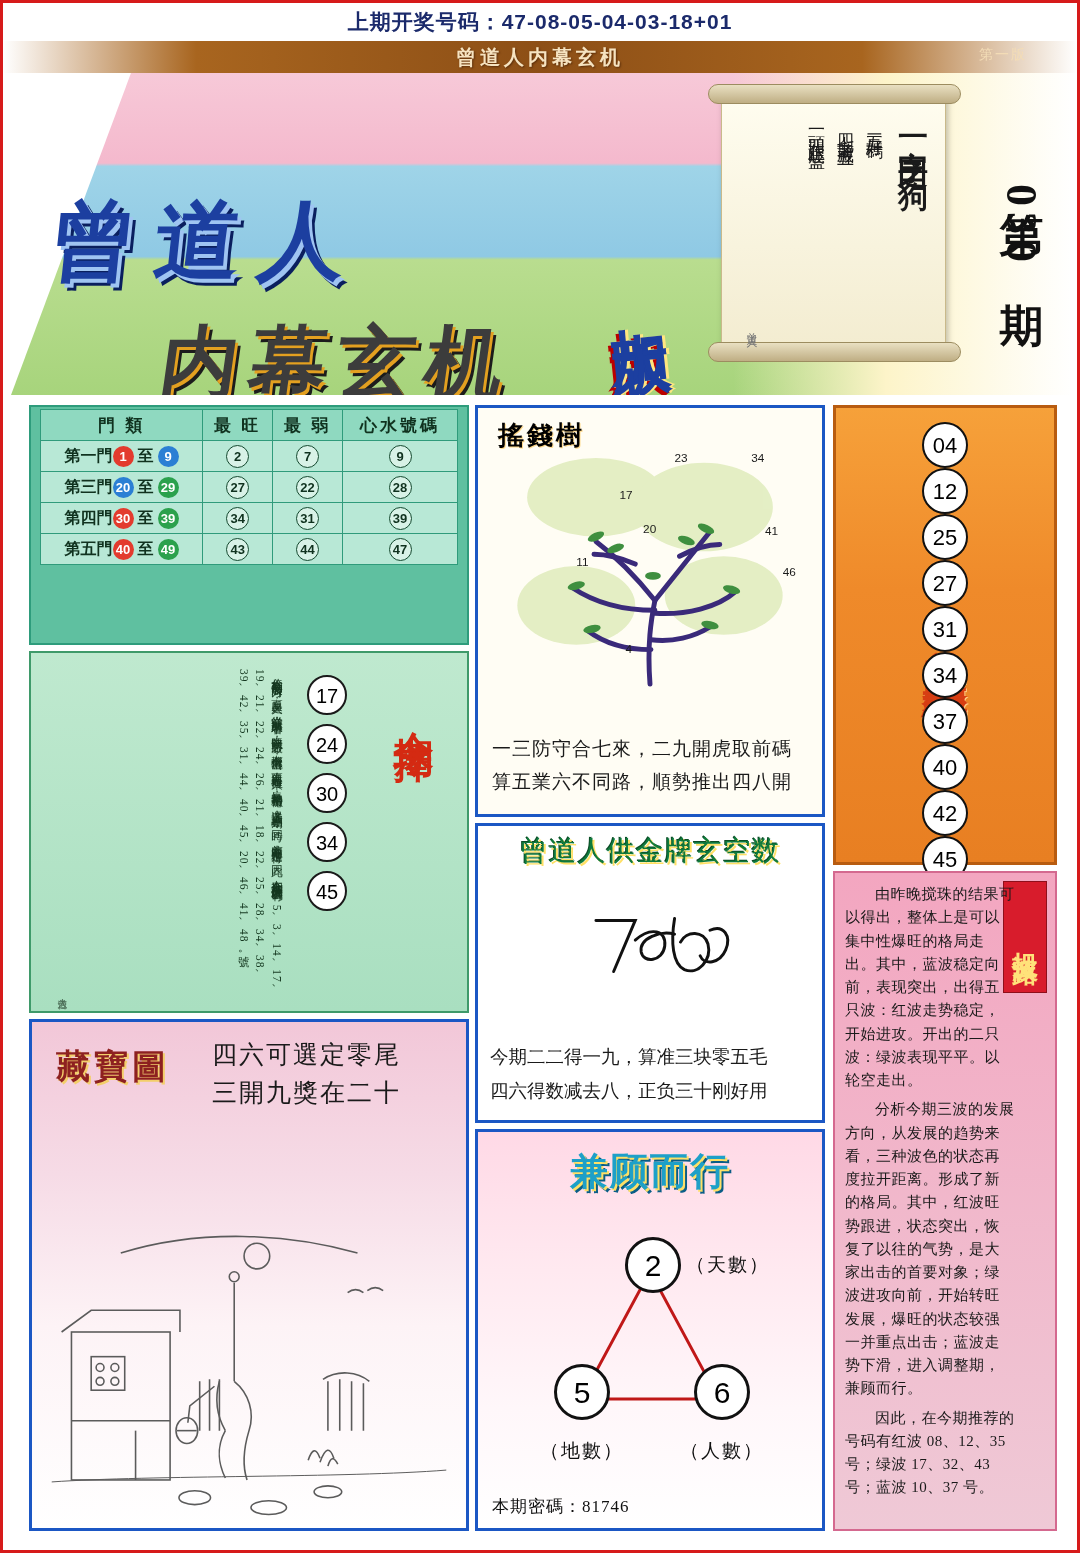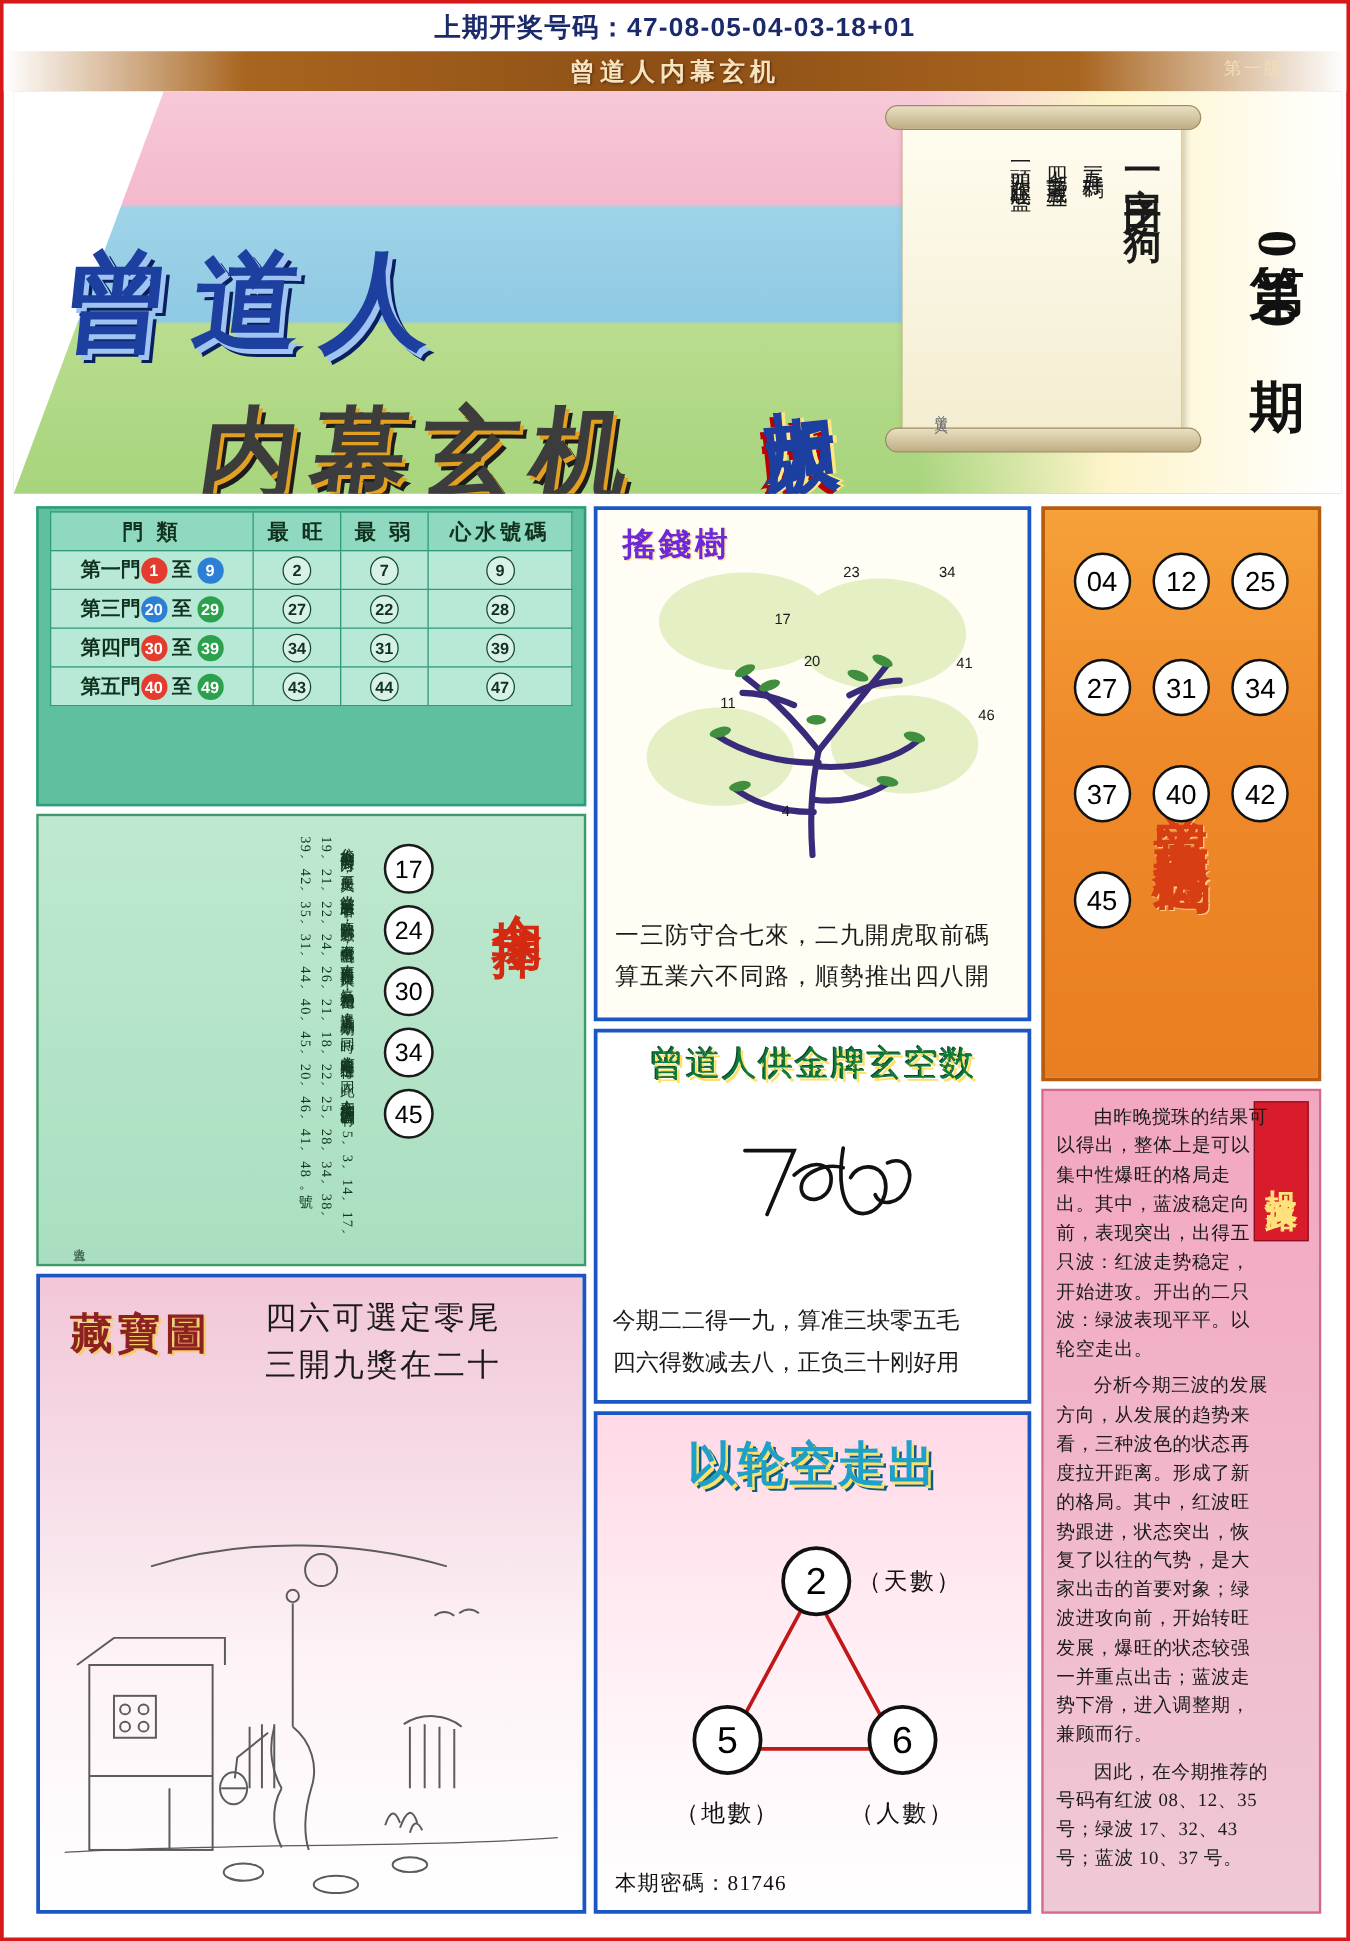--- a/index.html
+++ b/index.html
@@ -182,21 +182,21 @@
     font-size:25px; color:#1a1a1a; line-height:1.5; letter-spacing:2px;
   }
   .tr-art { position:absolute; left:0; top:110px; width:100%; height:400px; }
   
   .tree {
     position:absolute; left:472px; top:402px; width:350px; height:412px;
     background:#fffdf4; border:3px solid #1b57c4;
   }
   .tree-title {
     position:absolute; left:20px; top:10px;
-    font-size:26px; font-weight:bold; color:#6d28d9; letter-spacing:3px;
+    font-size:26px; font-weight:bold; color:#000000; letter-spacing:3px;
     text-shadow:1px 1px 0 #ffd98a;
   }
   .tree-art { position:absolute; left:0; top:28px; width:100%; height:268px; }
   .tree-poem {
     position:absolute; left:14px; bottom:16px; width:322px;
     font-size:19px; color:#1a1a1a; line-height:1.7; letter-spacing:1px;
   }
   
   .goldplate {
     position:absolute; left:472px; top:820px; width:350px; height:300px;
@@ -247,21 +247,21 @@
     position:absolute; left:0; top:0; width:100%; height:100%;
     display:flex; align-items:center; justify-content:center;
   }
   .bp-watermark span {
     writing-mode:vertical-rl; font-size:46px; font-weight:bold;
     color:#d63b12; letter-spacing:6px; opacity:.95;
     text-shadow:1px 1px 0 #ffd08a;
   }
   .bp-grid {
     position:absolute; inset:14px; display:grid;
-    grid-template-columns:1fr 1fr 1fr; grid-template-rows:repeat(5,1fr);
+    grid-template-columns:1fr; grid-template-rows:repeat(5,1fr);
     align-items:center; justify-items:center;
   }
   .bp-grid .b {
     width:46px; height:46px; border-radius:50%; background:#ffffff;
     border:2px solid #111; text-align:center; line-height:43px;
     font-size:22px; font-family:"Liberation Sans", sans-serif;
   }
   
   .analysis {
     position:absolute; left:830px; top:868px; width:224px; height:660px;
@@ -481,21 +481,21 @@
       </g>
       <text x="0" y="0" font-size="0">7456</text>
     </svg>
     <div class="gp-lines">
       <div>今期二二得一九，算准三块零五毛</div>
       <div>四六得数减去八，正负三十刚好用</div>
     </div>
   </div>
 
   <div class="sanyuan">
-    <div class="sy-title">以轮空走出</div>
+    <div class="sy-title">兼顾而行</div>
     <svg class="sy-tri" viewBox="0 0 350 270">
       <polygon points="175,60 105,190 245,190" fill="none" stroke="#c01818" stroke-width="3"></polygon>
     </svg>
     <div class="sy-node" style="left:147px; top:105px;">2</div>
     <div class="sy-cap" style="left:208px; top:120px;">（天數）</div>
     <div class="sy-node" style="left:76px; top:232px;">5</div>
     <div class="sy-cap" style="left:62px; top:306px;">（地數）</div>
     <div class="sy-node" style="left:216px; top:232px;">6</div>
     <div class="sy-cap" style="left:202px; top:306px;">（人數）</div>
     <div class="sy-foot">本期密碼：81746</div>

